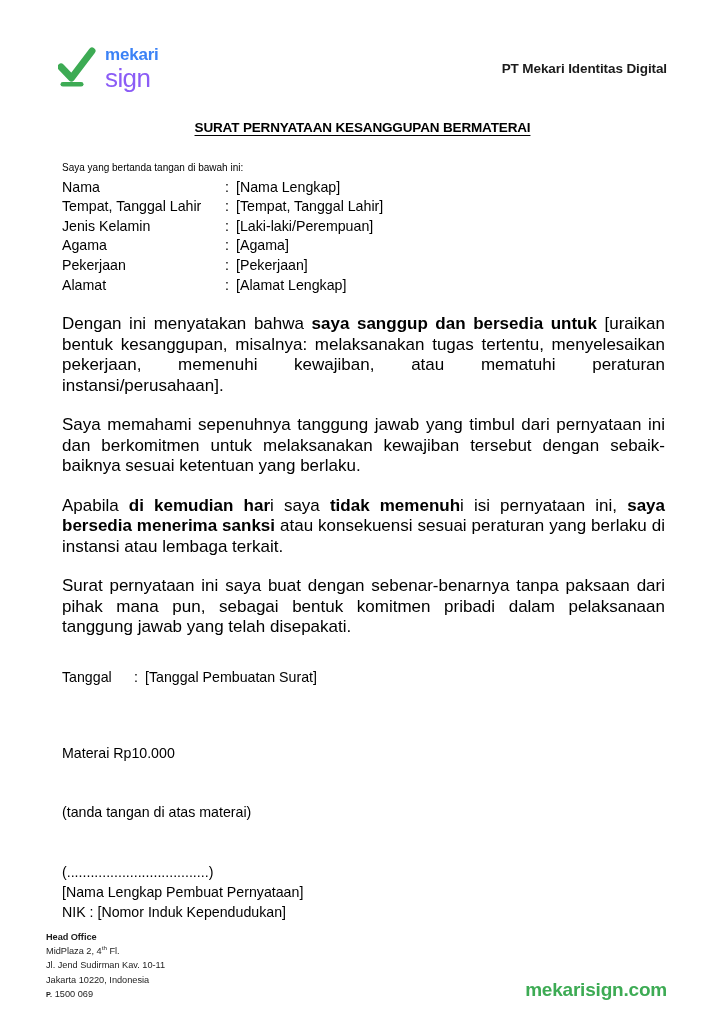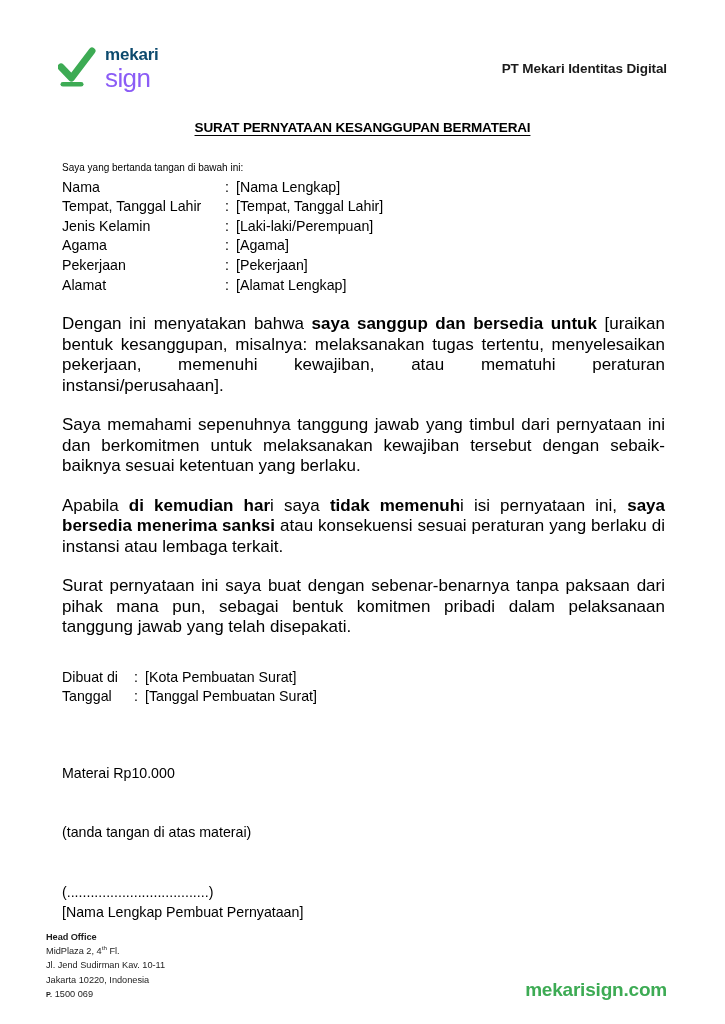--- a/index.html
+++ b/index.html
@@ -46,21 +46,21 @@
   }
   .logo-words {
     display: flex;
     flex-direction: column;
     justify-content: center;
     line-height: 1;
   }
   .logo-word-top {
     font-size: 17px;
     font-weight: 700;
-    color: #0c4a6e;
+    color: #3b82f6;
     letter-spacing: -0.2px;
     margin-bottom: 2px;
   }
   .logo-word-bottom {
     font-size: 26px;
     font-weight: 400;
     color: #8b5cf6;
     letter-spacing: -0.6px;
   }
   .company-name {
@@ -276,40 +276,36 @@
 
     <div class="para-gap"></div>
 
     <p class="para">Surat pernyataan ini saya buat dengan sebenar-benarnya tanpa paksaan dari pihak mana pun, sebagai bentuk komitmen pribadi dalam pelaksanaan tanggung jawab yang telah disepakati.</p>
 
     <div class="spacer-before-place"></div>
 
     <table class="place">
       <tbody>
         <tr>
-          <td class="place-label">Dibuat di</td>
-          <td class="place-sep">:</td>
-          <td class="place-value">[Kota Pembuatan Surat]</td>
-        </tr>
-        <tr>
           <td class="place-label">Tanggal</td>
           <td class="place-sep">:</td>
           <td class="place-value">[Tanggal Pembuatan Surat]</td>
         </tr>
       </tbody>
     </table>
 
     <div class="materai-block">
       <div>Materai Rp10.000</div>
       <div>(tanda tangan di atas materai)</div>
     </div>
 
     <div class="sign-block">
       <div>(....................................)</div>
       <div>[Nama Lengkap Pembuat Pernyataan]</div>
+      <div>NIK : [Nomor Induk Kependudukan]</div>
     </div>
 
   </div>
 
   <div class="footer">
     <div class="footer-address">
       <div class="office-title">Head Office</div>
       <div><span>MidPlaza 2, 4</span><sup>th</sup><span> Fl.</span></div>
       <div>Jl. Jend Sudirman Kav. 10-11</div>
       <div>Jakarta 10220, Indonesia</div>

